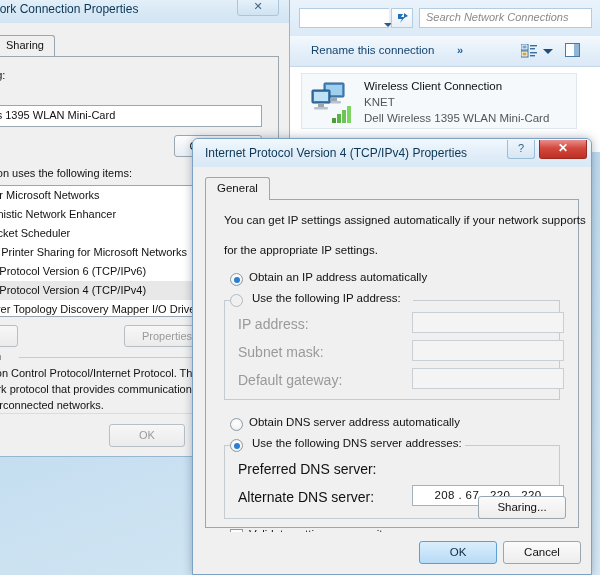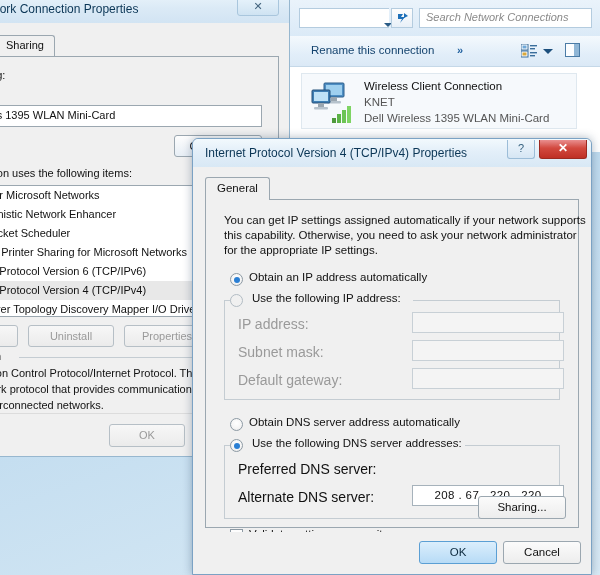--- a/index.html
+++ b/index.html
@@ -688,21 +688,20 @@
         <div class="prop-item">
           
           <span>Link-Layer Topology Discovery Mapper I/O Driver</span>
         </div>
 
         <div id="prop-list-scroll"></div>
       </div>
 
       <div class="prop-btnrow">
         <div class="prop-btn" style="left:0; width:86px;">Install...</div>
-        <div class="prop-btn" style="left:96px; width:86px;">Uninstall</div>
         <div class="prop-btn" style="left:192px; width:86px;">Properties</div>
       </div>
 
       <div id="prop-descgroup">
 
         <span class="gr"></span>
         <span id="prop-desclegend">Description</span>
         <div class="prop-descline" style="top:10px;">Transmission Control Protocol/Internet Protocol. The default wide</div>
         <div class="prop-descline" style="top:26px;">area network protocol that provides communication across</div>
         <div class="prop-descline" style="top:42px;">diverse interconnected networks.</div>
@@ -725,21 +724,20 @@
 
   <div id="ipv4-client">
 
     <div id="ipv4-tabstrip">
       <div class="ipv4-tab active" style="left:0;">General</div>
     </div>
 
     <div id="ipv4-tabpage">
 
       <div class="intro" style="top:14px;">You can get IP settings assigned automatically if your network supports</div>
-      <div class="intro" style="top:29px;">this capability. Otherwise, you need to ask your network administrator</div>
       <div class="intro" style="top:44px;">for the appropriate IP settings.</div>
 
       <div class="radio checked" style="left:24px; top:73px;"></div>
       <div class="radio-label" style="left:43px; top:71px;">Obtain an IP address automatically</div>
 
       <div class="groupbox" style="left:18px; top:100px; right:18px; height:100px;">
         <span class="edge-l"></span>
         <span class="edge-r" style="left:188px;"></span>
       </div>
       <div class="radio dim" style="left:24px; top:94px; background:#f0f0f0;"></div>

